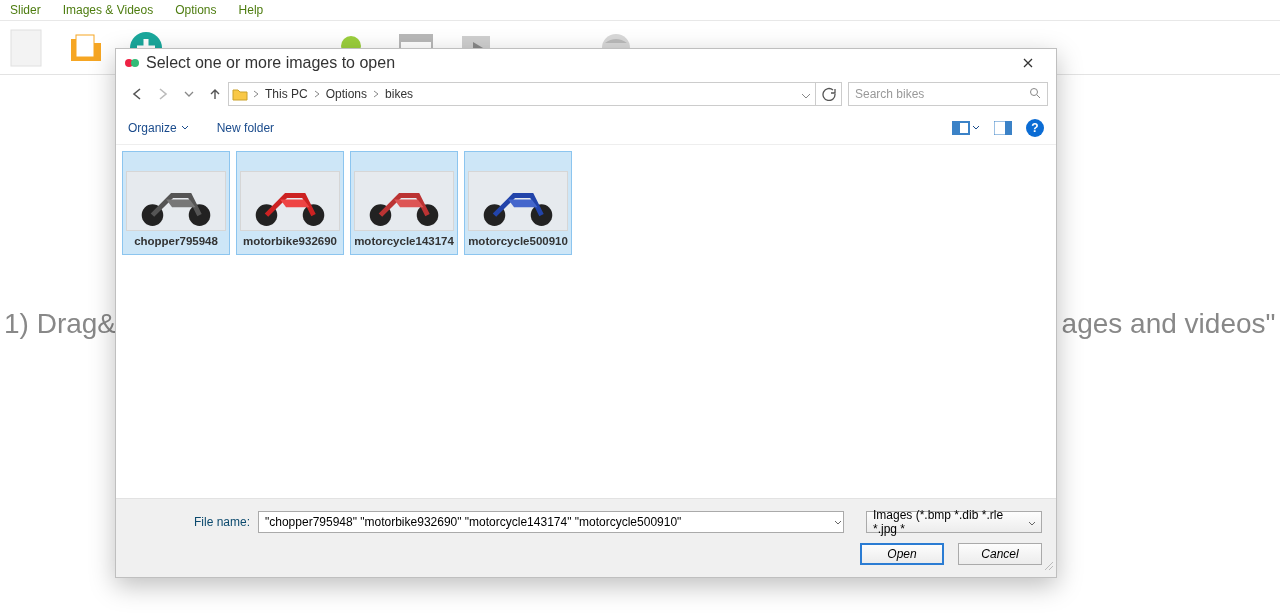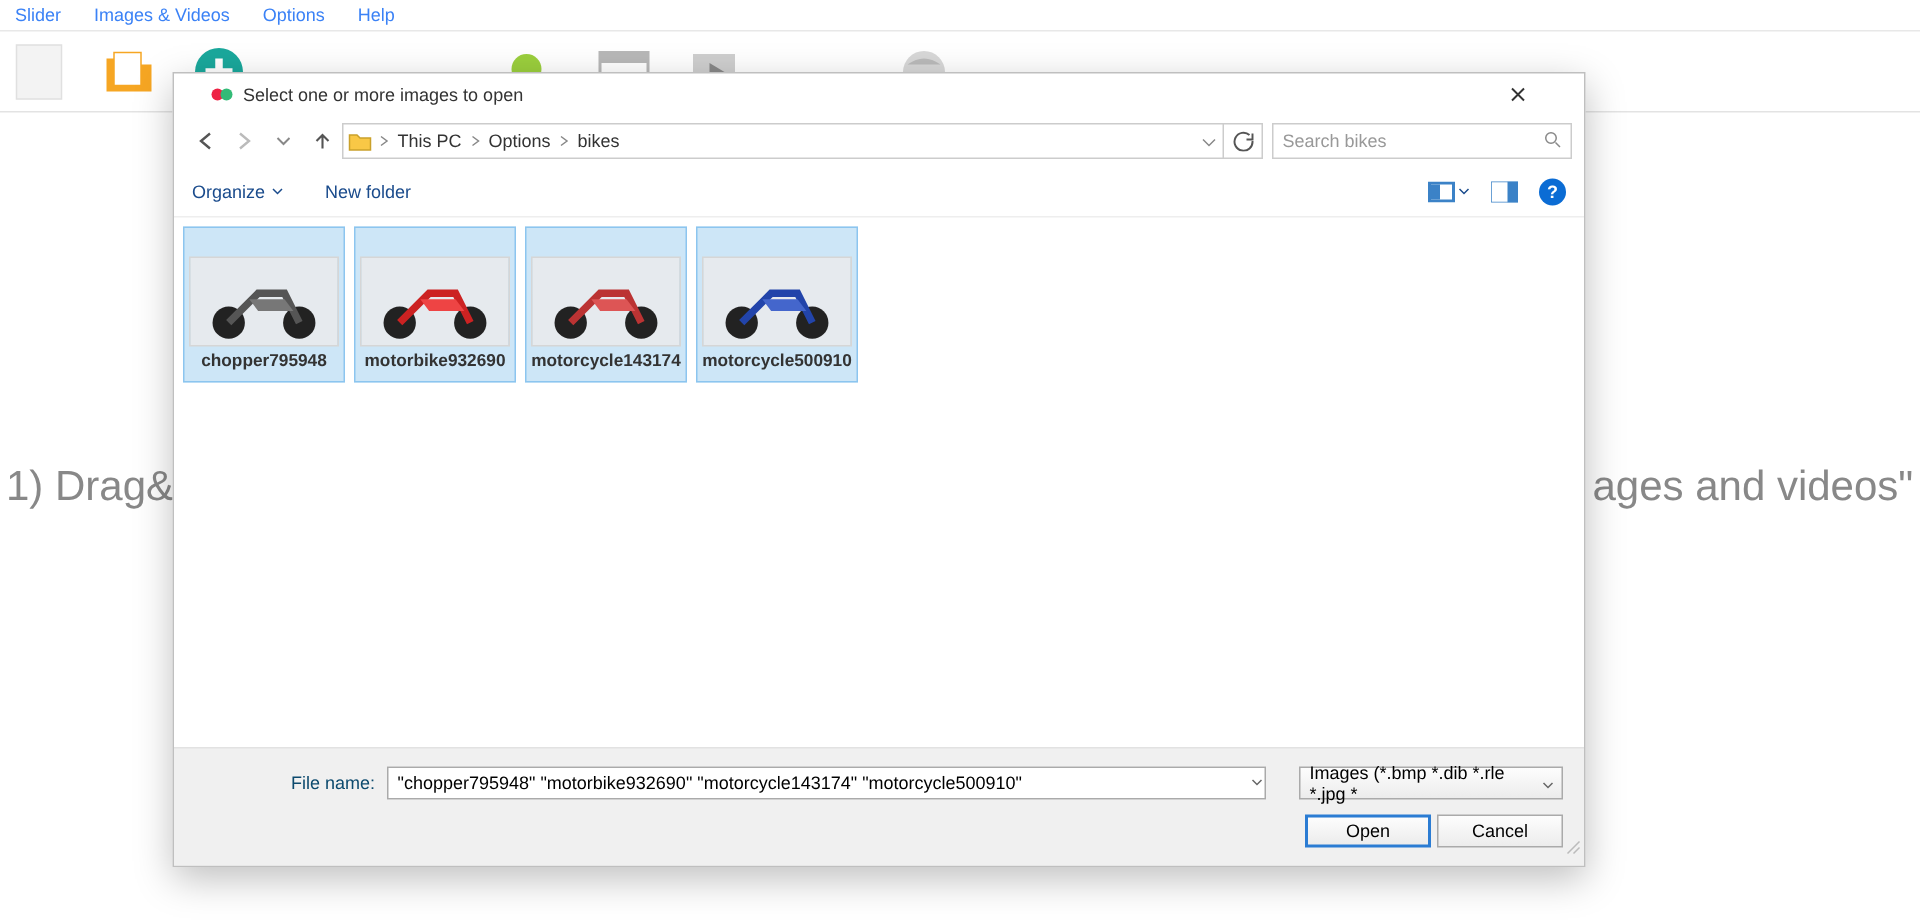--- a/index.html
+++ b/index.html
@@ -1,26 +1,26 @@
 <!DOCTYPE html>
 <html><head>
 <meta charset="utf-8">
 <style>
   * { box-sizing: border-box; margin: 0; padding: 0; font-family: "Segoe UI", Tahoma, sans-serif; }
   body { width: 1280px; height: 614px; background: #fff; overflow: hidden; position: relative; }
 
   
-  .app-menu { display:flex; gap:22px; padding:3px 10px; font-size:12px; color:#3b82f6; border-bottom:1px solid #e8e8e8; }
+  .app-menu { display:flex; gap:22px; padding:3px 10px; font-size:12px; color:#4d7c0f; border-bottom:1px solid #e8e8e8; }
   .toolbar-bg { height:54px; border-bottom:1px solid #e3e3e3; display:flex; align-items:center; gap:20px; padding:4px 6px; }
   .tbicon { width:40px; height:40px; display:flex; align-items:center; justify-content:center; }
   .bg-text { position:absolute; top:308px; left:0; right:0; font-size:28px; color:#888; white-space:nowrap; padding:0 4px; }
 
   
   .dialog { position:absolute; left:115px; top:48px; width:942px; height:530px; background:#fff; border:1px solid #bfbfbf; box-shadow:0 8px 24px rgba(0,0,0,.25); display:flex; flex-direction:column; }
-  .titlebar { height:28px; display:flex; align-items:center; padding:0 24px; font-size:12px; color:#333;justify-content:flex-end; }
+  .titlebar { height:28px; display:flex; align-items:center; padding:0 8px; font-size:16px; color:#333;justify-content:flex-end; }
   .titlebar .appicon { width:16px; height:16px; margin-right:6px; }
   .titlebar .spacer { flex:1; }
   .closebtn { width:40px; height:28px; display:flex; align-items:center; justify-content:center; cursor:default; }
   .closebtn svg { width:10px; height:10px; }
 
   .navrow { height:34px; display:flex; align-items:center; padding:0 8px; gap:0; }
   .navarrow { width:26px; height:24px; display:flex; align-items:center; justify-content:center; color:#888; }
   .navarrow.enabled { color:#555; }
   .breadbox { flex:1; height:24px; border:1px solid #ccc; display:flex; align-items:center; background:#fff; position:relative; }
   .folder-ic { width:22px; height:22px; display:flex; align-items:center; justify-content:center; }
@@ -46,21 +46,21 @@
   .thumb svg { position:absolute; inset:0; }
   .fname { line-height:1.2; word-break:break-word; padding:0 2px 4px; }
 
   .bottom { background:#f0f0f0; border-top:1px solid #e2e2e2; padding:12px 14px 12px 14px; position:relative; }
   .fnrow { display:flex; align-items:center; gap:8px; }
   .fnlabel { font-size:12px; color:#0c4a6e; width:70px; text-align:right; margin-left:50px; }
   .fninput { flex:1; height:22px; border:1px solid #aaa; background:#fff; font-size:12px; padding:0 20px 0 6px; }
   .fndrop { width:8px; margin-left:-18px; color:#666; z-index:1; }
   .typesel { width:176px; height:22px; border:1px solid #aaa; background:linear-gradient(#fdfdfd,#ececec); font-size:12px; padding:0 18px 0 6px; display:flex; align-items:center; position:relative; }
   .typesel .dd { position:absolute; right:5px; top:5px; }
-  .btnrow { display:flex; justify-content:flex-end; gap:4px; margin-top:10px; }
+  .btnrow { display:flex; justify-content:flex-end; gap:14px; margin-top:10px;font-style:italic; }
   .wbtn { min-width:84px; height:22px; border:1px solid #aaa; background:linear-gradient(#fdfdfd,#ececec); font-size:12px; display:flex; align-items:center; justify-content:center; }
   .wbtn.primary { border:2px solid #2b7cd3; }
   .resize { position:absolute; right:2px; bottom:2px; }
 </style>
 </head>
 <body>
 
 <div class="app-menu">
   <span>Slider</span>
   <span>Images &amp; Videos</span>

